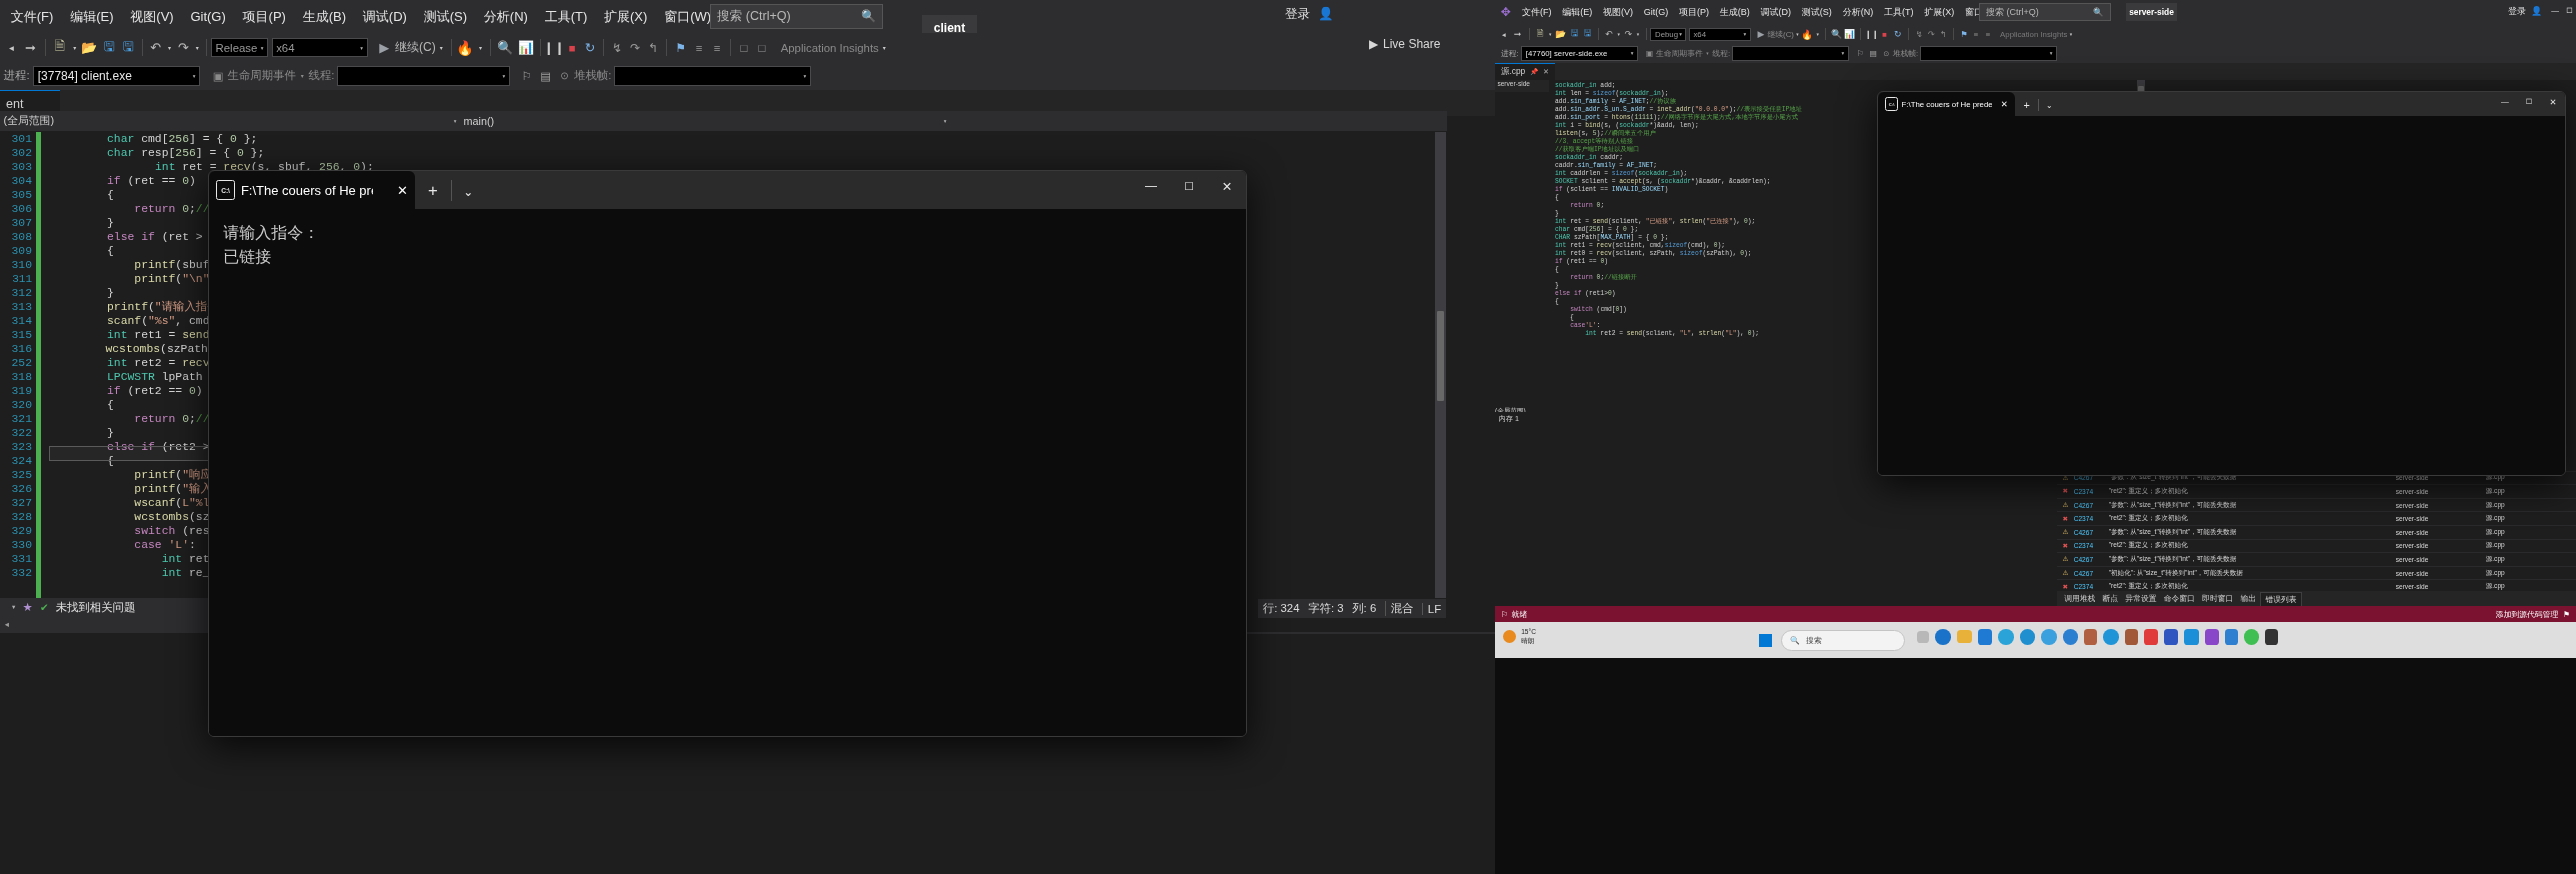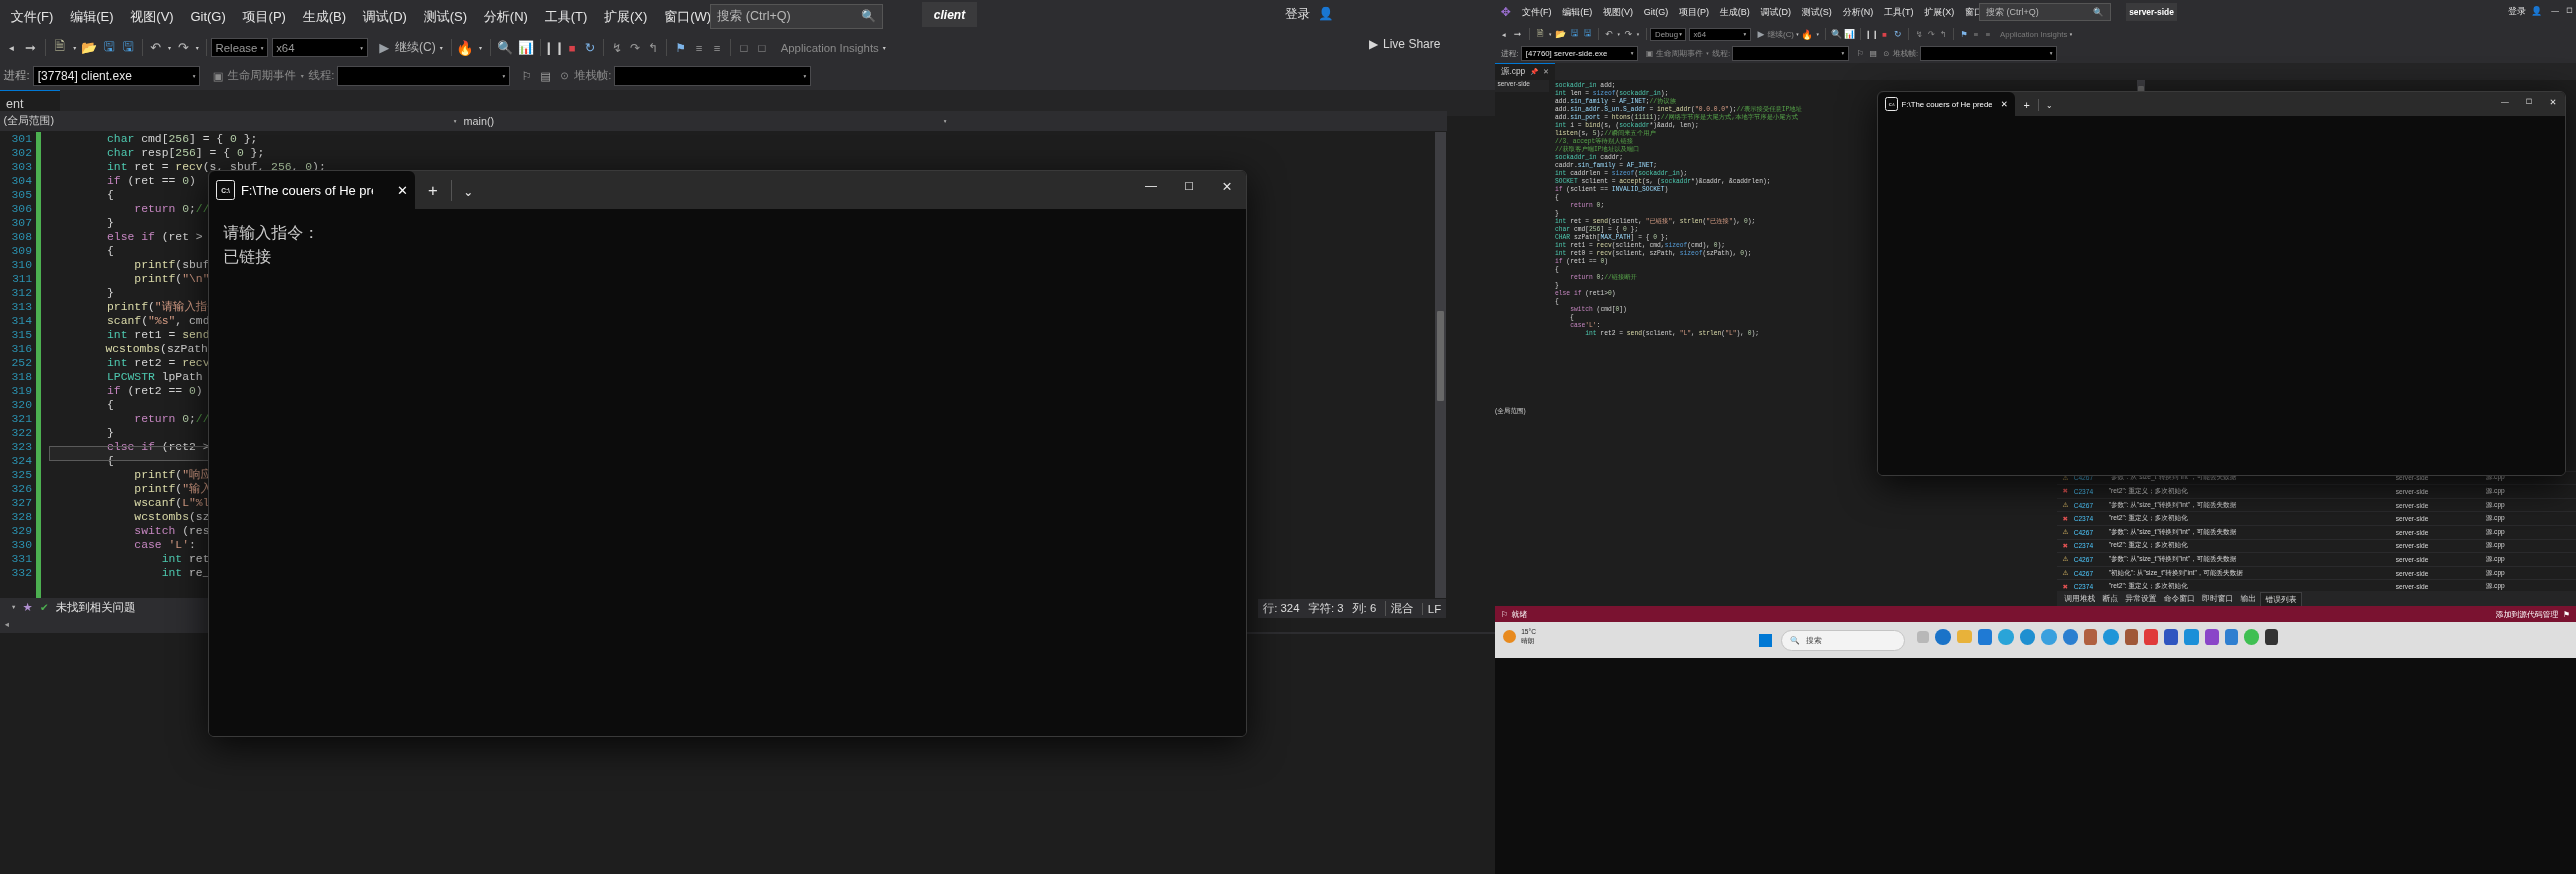--- a/index.html
+++ b/index.html
@@ -79,21 +79,21 @@
       <span class="menu-item">窗口(W)</span>
       <span class="menu-item">帮助(H)</span>
     </div>
   </div>
 
   <div class="abs search-box" style="left:710px;top:3.6px;width:173px;height:25px;font-size:12.6px;">
     <span>搜索 (Ctrl+Q)</span>
     <span style="font-size:12px;">🔍</span>
   </div>
 
-  <div class="abs proj-badge" style="left:922px;top:2px;width:55px;height:25px;font-size:12px;font-style:italic;">
+  <div class="abs proj-badge" style="left:922px;top:15px;width:55px;height:25px;font-size:12px;">
     <span>client</span>
   </div>
 
   <div class="abs" style="left:1285px;top:6px;font-size:12.6px;color:#e0e0e0;">
     <span>登录</span>
     <span style="margin-left:4.8px;">👤</span>
   </div>
 
   <div class="abs toolbar" style="left:0;top:33px;width:1495px;height:29px;padding-left:2.4px;">
     <span class="tb-btn" style="width:18px;font-size:9.6px;">◂</span>
@@ -201,21 +201,21 @@
     <div class="abs" style="left:36px;top:0;width:4.8px;height:466px;background:#4caf50;"></div>
     <div id="client-code-rows">
         <div style="position: relative; height: 14px; line-height: 14px; display: flex;">
           <span class="gutter-num" style="width: 32px; padding-right: 3.6px; font-size: 11.4px;">301</span>
           <span class="codeline" style="font-size: 11.4px; padding-left: 16.7px; color: rgb(212, 212, 212);">        <span class="t">char</span> <span class="id">cmd</span>[<span class="n">256</span>] = { <span class="n">0</span> };</span>
         </div>
         <div style="position: relative; height: 14px; line-height: 14px; display: flex;">
           <span class="gutter-num" style="width: 32px; padding-right: 3.6px; font-size: 11.4px;">302</span>
           <span class="codeline" style="font-size: 11.4px; padding-left: 16.7px; color: rgb(212, 212, 212);">        <span class="t">char</span> <span class="id">resp</span>[<span class="n">256</span>] = { <span class="n">0</span> };</span>
         </div>
-        <div style="position: relative; height: 14px; line-height: 14px; display: flex;">
+        <div style="position: relative; height: 14px; line-height: 14px; display: flex; gap: 48px;">
           <span class="gutter-num" style="width: 32px; padding-right: 3.6px; font-size: 11.4px;">303</span>
           <span class="codeline" style="font-size: 11.4px; padding-left: 16.7px; color: rgb(212, 212, 212);">        <span class="t">int</span> <span class="id">ret</span> = <span class="f">recv</span>(<span class="id">s</span>, <span class="id">sbuf</span>, <span class="n">256</span>, <span class="n">0</span>);</span>
         </div>
         <div style="position: relative; height: 14px; line-height: 14px; display: flex;">
           <span class="gutter-num" style="width: 32px; padding-right: 3.6px; font-size: 11.4px;">304</span>
           <span class="codeline" style="font-size: 11.4px; padding-left: 16.7px; color: rgb(212, 212, 212);">        <span class="p">if</span> (<span class="id">ret</span> == <span class="n">0</span>)</span>
         </div>
         <div style="position: relative; height: 14px; line-height: 14px; display: flex;">
           <span class="gutter-num" style="width: 32px; padding-right: 3.6px; font-size: 11.4px;">305</span>
           <span class="codeline" style="font-size: 11.4px; padding-left: 16.7px; color: rgb(212, 212, 212);">        {</span>
@@ -547,20 +547,25 @@
       </div>
   </div>
   <div class="abs scroll-v" style="left:642px;top:80px;width:8.4px;height:371px;">
     <div class="scroll-thumb" style="position:absolute;left:1.2px;top:6px;width:6px;height:72px;"></div>
   </div>
 
   <div class="abs" style="left:0;top:407px;width:54px;font-size:6.6px;color:#cfcfcf;">
     <span>(全局范围)</span>
   </div>
 
+  <div class="abs" style="left:0;top:412px;width:652px;height:38px;background:#1e1e1e;">
+    <div style="font-size:7.2px;color:#d0d0d0;padding:2.4px 3.6px;">
+      <span>内存 1</span>
+    </div>
+  </div>
   <div class="abs" style="left:741px;top:453px;width:239px;font-size:7.8px;color:#c8c8c8;">
     <span>或试用象正在运行时不可用。</span>
   </div>
 
   <div class="abs" id="server-err-rows" style="left:562px;top:458px;width:520px;height:133px;overflow:hidden;">
       <div class="errrow" style="height: 12.6px; font-size: 6.6px;">
         <span class="ico-warn" style="width:16.7px;text-align:center;font-size:6.6px;">⚠</span>
         <span class="code" style="width:35px;">C4267</span>
         <span style="width:287px;">"参数": 从"size_t"转换到"int"，可能丢失数据</span>
         <span style="width:90px;">server-side</span>

